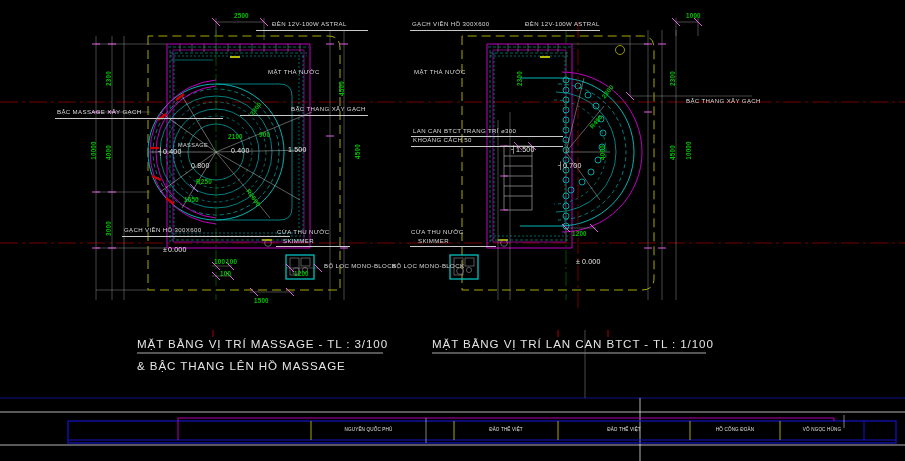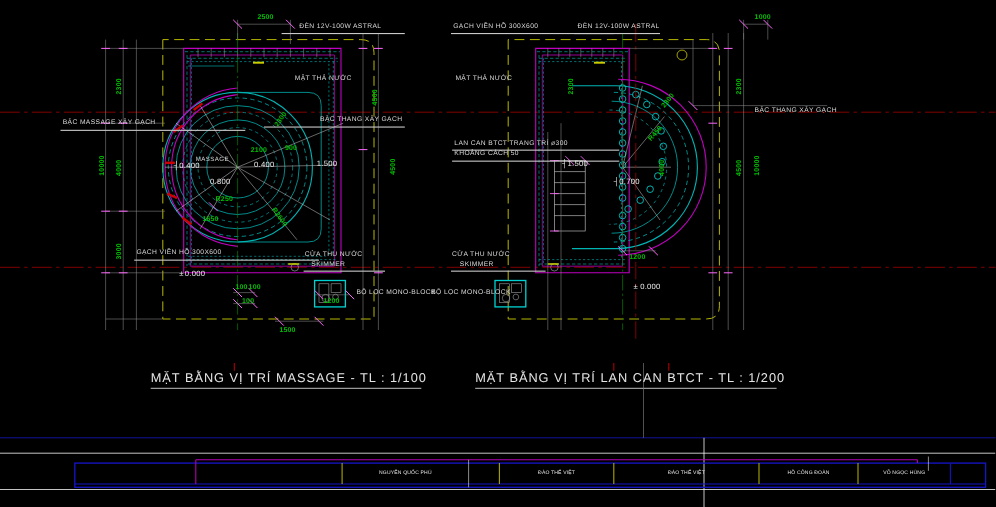--- a/index.html
+++ b/index.html
@@ -439,22 +439,23 @@
     <div class="lbl dim dimv" style="left:512px;top:75px">2300</div>
     <div class="lbl dim dimv" style="left:665px;top:75px">2300</div>
     <div class="lbl dim dimv" style="left:665px;top:149px">4500</div>
     <div class="lbl dim dimv" style="left:679px;top:147px">10000</div>
     <div class="lbl dim dimv" style="left:595px;top:149px">4000</div>
     <div class="lbl dim" style="left:588px;top:118px;transform:rotate(-48deg)">R450</div>
     <div class="lbl dim" style="left:572px;top:230px">1200</div>
     <div class="lbl dim" style="left:600px;top:88px;transform:rotate(-52deg)">2300</div>
   </div>
 
-  <div class="lbl title" style="left:137px;top:337px">MẶT BẰNG VỊ TRÍ MASSAGE  - TL : 1/100</div>
-  <div class="lbl title" style="left:432px;top:337px">MẶT BẰNG VỊ TRÍ LAN CAN BTCT  - TL : 1/200</div>
+  <div class="lbl title" style="left:137px;top:337px">MẶT BẰNG VỊ TRÍ MASSAGE  - TL : 3/100</div>
+  <div class="lbl title" style="left:137px;top:359px">&amp; BẬC THANG LÊN HỒ MASSAGE</div>
+  <div class="lbl title" style="left:432px;top:337px">MẶT BẰNG VỊ TRÍ LAN CAN BTCT  - TL : 1/100</div>
 
   <div>
     <div class="lbl tb" style="left:311px;top:427px;width:115px">NGUYỄN QUỐC PHÚ</div>
     <div class="lbl tb" style="left:454px;top:427px;width:104px">ĐÀO THẾ VIỆT</div>
     <div class="lbl tb" style="left:558px;top:427px;width:132px">ĐÀO THẾ VIỆT</div>
     <div class="lbl tb" style="left:690px;top:427px;width:90px">HỒ CÔNG ĐOÀN</div>
     <div class="lbl tb" style="left:780px;top:427px;width:84px">VÕ NGỌC HÙNG</div>
   </div>
 
 </div>

